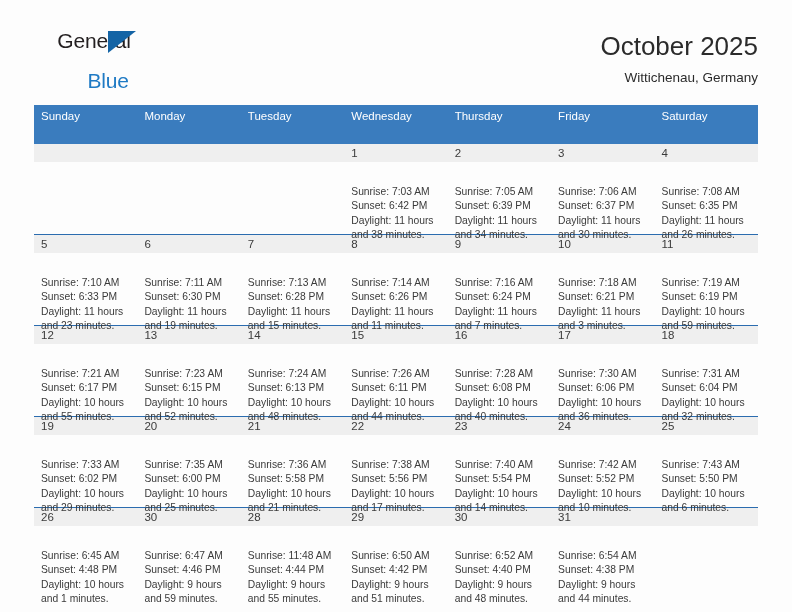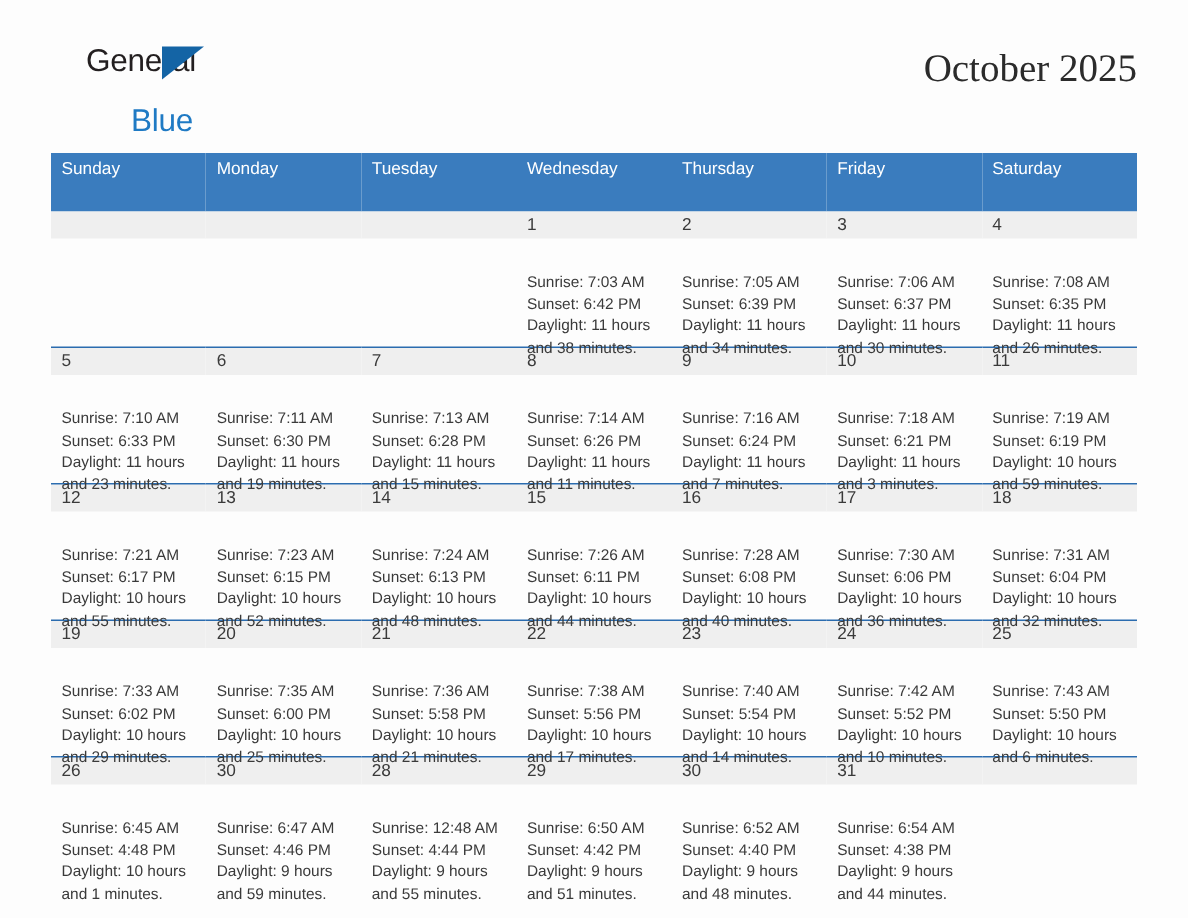--- a/index.html
+++ b/index.html
@@ -60,21 +60,20 @@
   }
   .title-block {
     text-align: right;
     padding-top: 2px;
   }
   .cal-title {
     font-size: 26px;
     font-weight: normal;
     color: #2b2b2b;
     line-height: 1.1;
-    font-family: Liberation Serif, serif;
   }
   .cal-subtitle {
     font-size: 13.5px;
     color: #2b2b2b;
     margin-top: 9px;
   }
 
   
   .calendar {
     margin: 20px 0 0 34px;
@@ -134,20 +133,21 @@
 <div class="page">
 
   <div class="header">
     <div class="logo">
       <span class="logo-general">General</span>
       <span class="logo-triangle"></span>
       <span class="logo-blue">Blue</span>
     </div>
     <div class="title-block">
       <div class="cal-title">October 2025</div>
+      <div class="cal-subtitle">Wittichenau, Germany</div>
     </div>
   </div>
 
   <table class="calendar">
     <thead>
       <tr id="weekday-row">
           <th>Sunday</th>
           <th>Monday</th>
           <th>Tuesday</th>
           <th>Wednesday</th>
@@ -478,21 +478,21 @@
                 <div>Sunset: 4:46 PM</div>
                 <div>Daylight: 9 hours</div>
                 <div>and 59 minutes.</div>
               </div>
             </div>
           </td>
           <td>
             <div class="cell">
               <div class="daynum">28</div>
               <div class="info">
-                <div>Sunrise: 12:48 AM</div>
+                <div>Sunrise: 11:48 AM</div>
                 <div>Sunset: 4:44 PM</div>
                 <div>Daylight: 9 hours</div>
                 <div>and 55 minutes.</div>
               </div>
             </div>
           </td>
           <td>
             <div class="cell">
               <div class="daynum">29</div>
               <div class="info">

